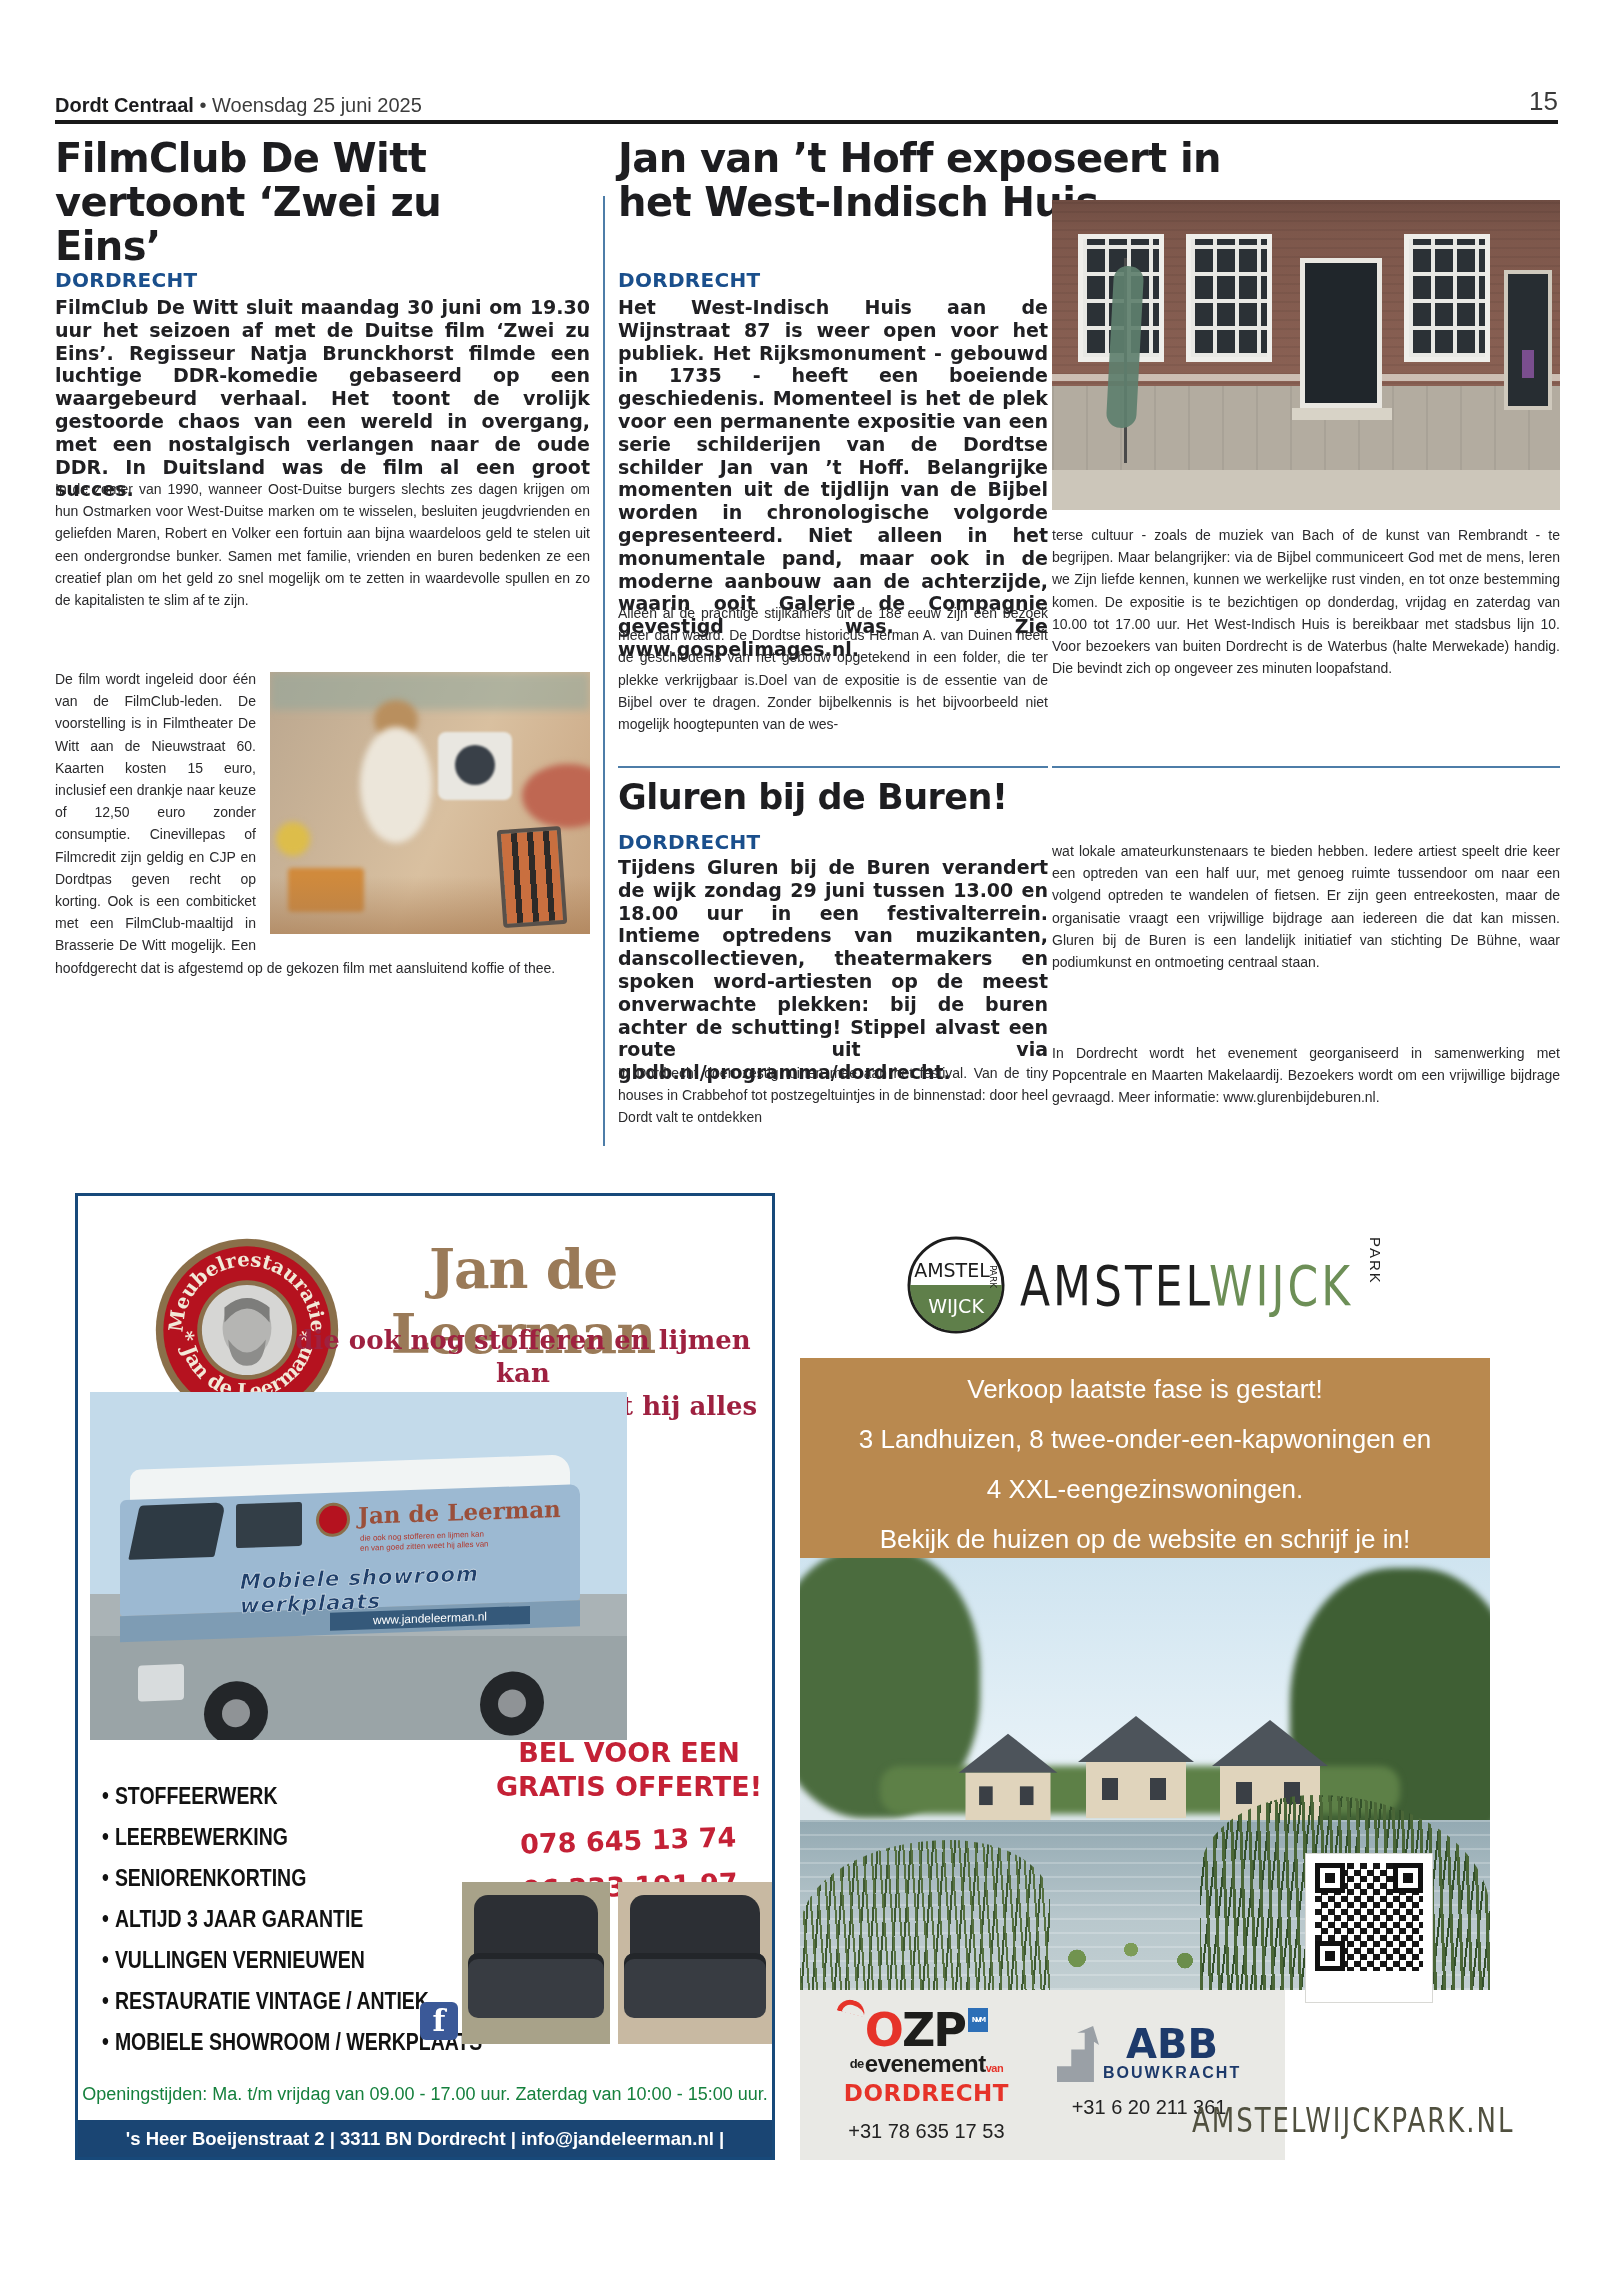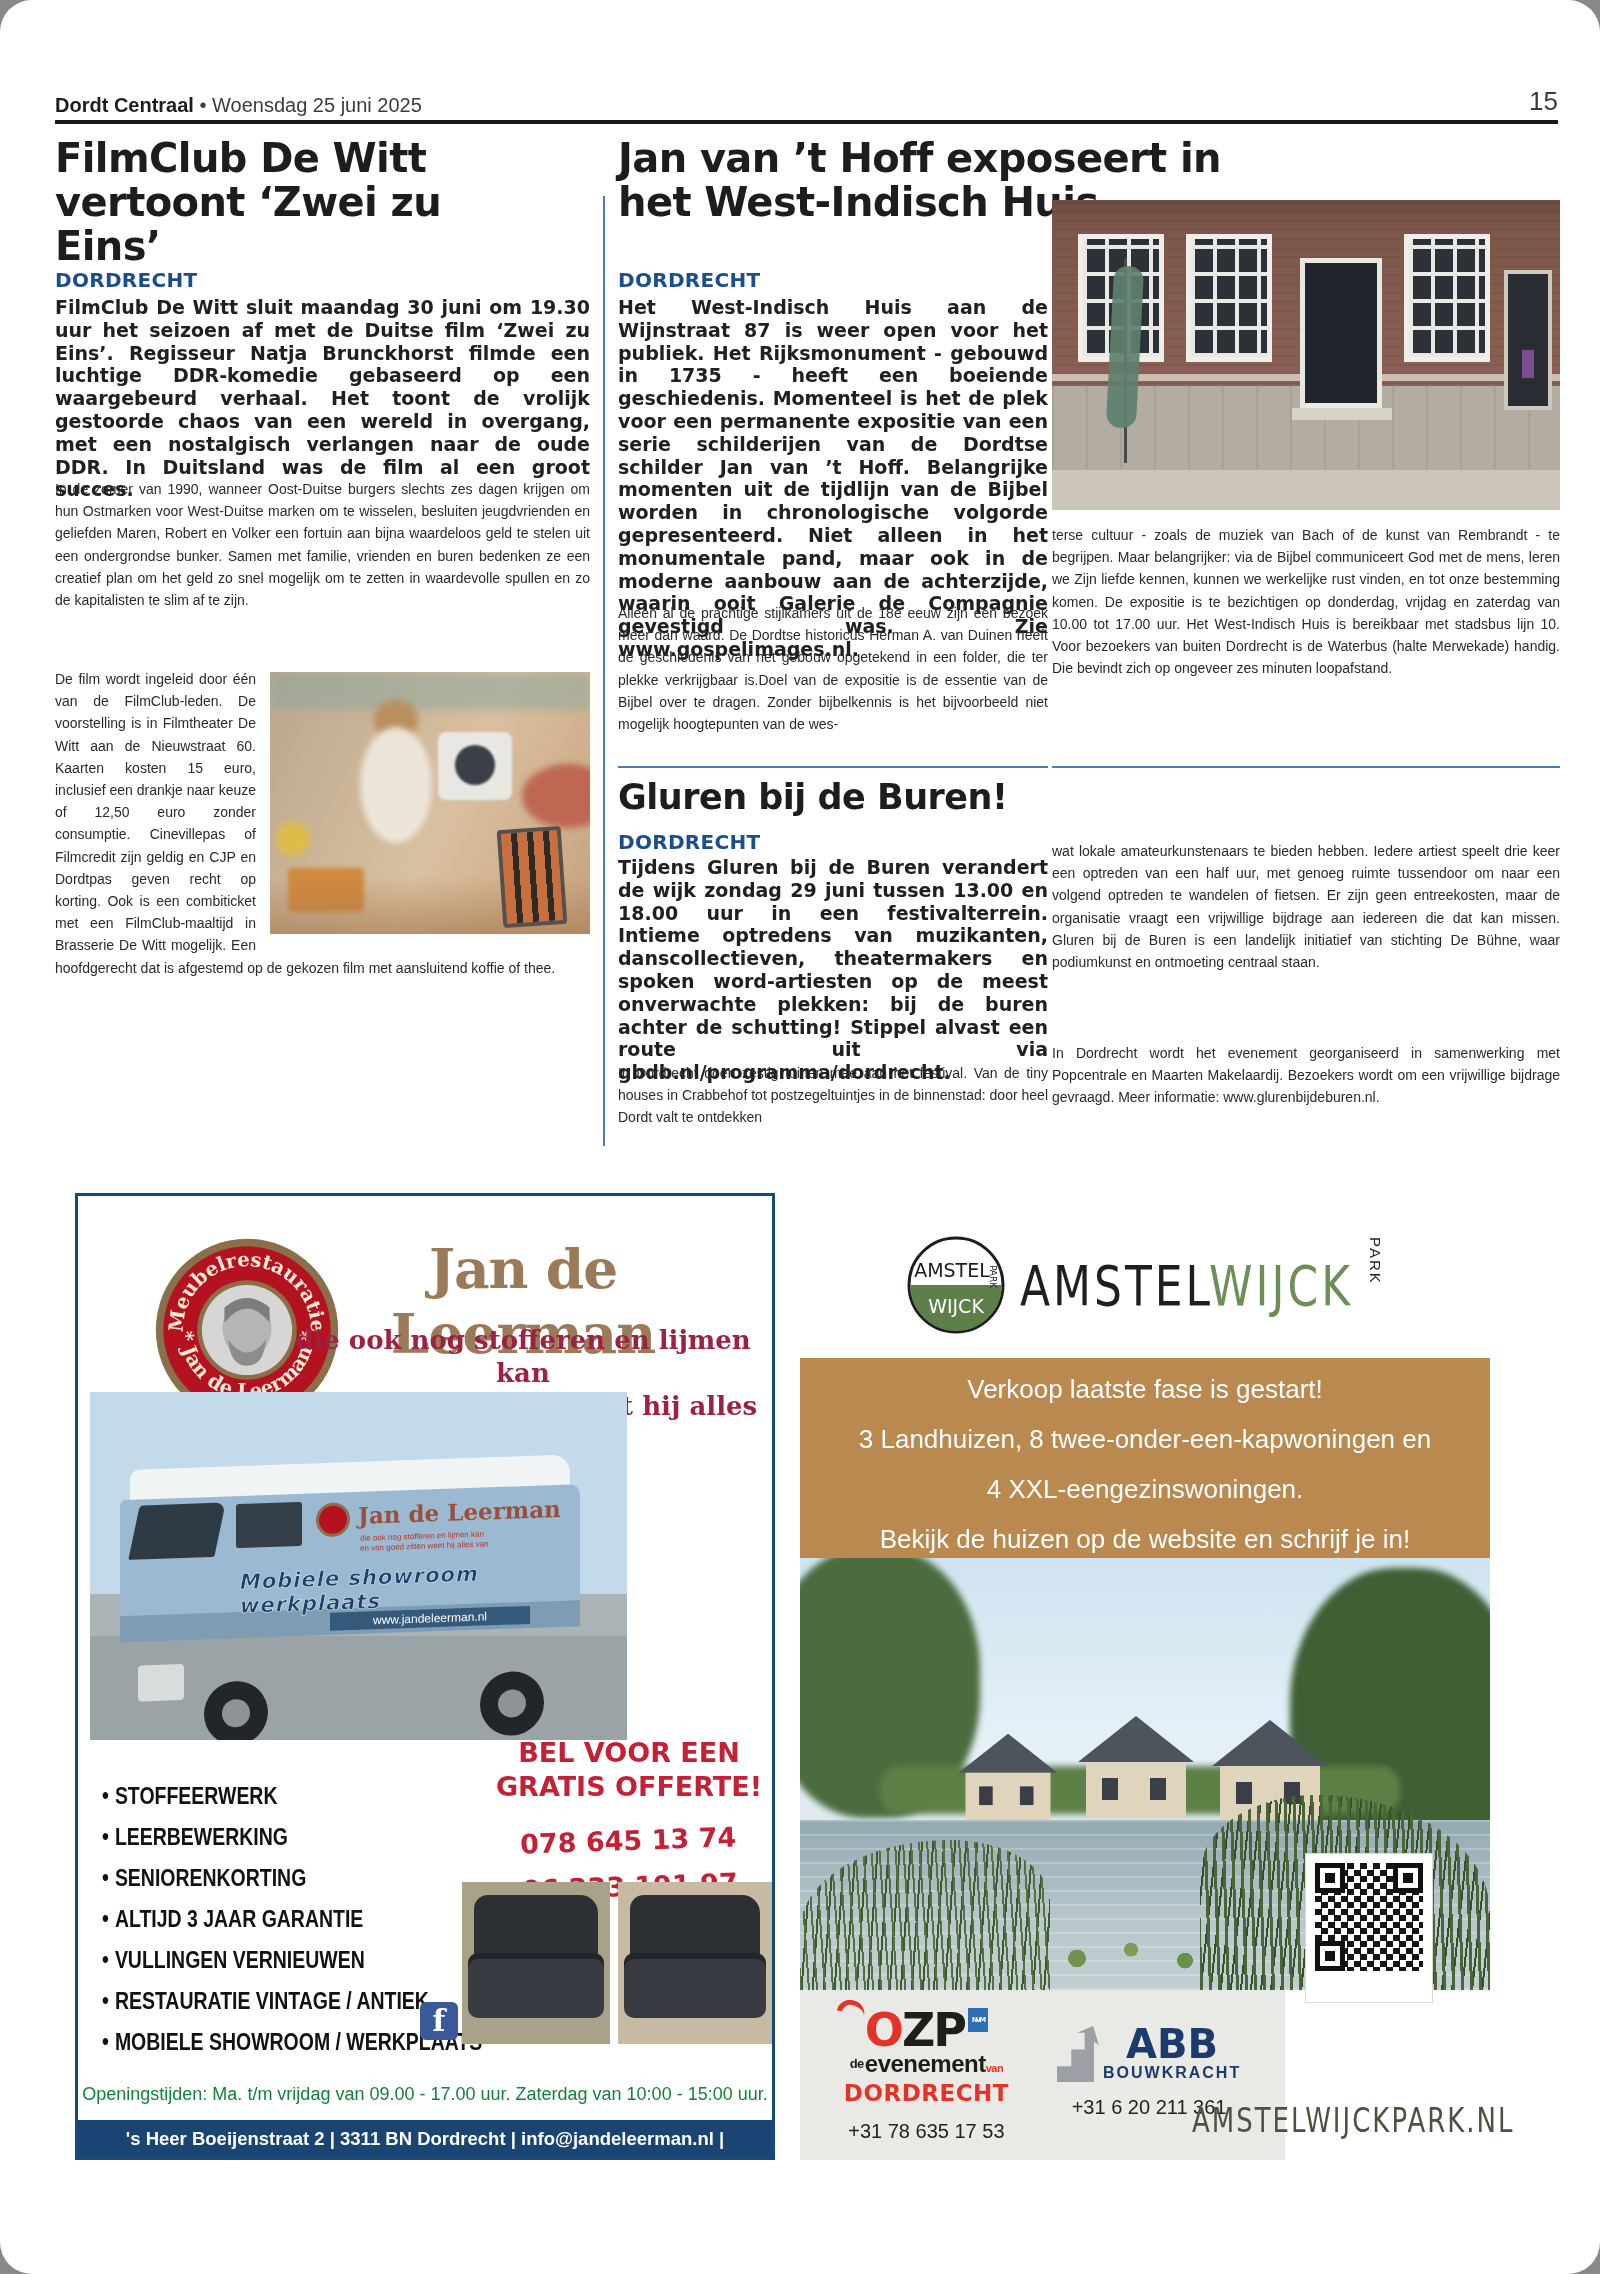--- a/index.html
+++ b/index.html
@@ -1,17 +1,17 @@
 <!DOCTYPE html>
 <html><head>
 <meta charset="utf-8">
 <style>
   * { margin:0; padding:0; box-sizing:border-box; }
   body { background:#888; font-family:"Liberation Sans", sans-serif; }
-  #page { position:relative; width:1600px; height:2274px; background:#ffffff; margin:0 auto; overflow:hidden;border-radius:32px; }
+  #page { position:relative; width:1600px; height:2274px; background:#ffffff; margin:0 auto; overflow:hidden; }
   .abs { position:absolute; }
 
   
   .hdr-meta { left:55px; top:94px; font-size:20px; color:#3c3c3c; }
   .hdr-meta b { color:#1d1d1f; font-weight:700; }
   .hdr-rule { left:55px; top:120px; width:1503px; height:4px; background:#191919; }
   .page-num { left:1400px; top:86px; width:158px; text-align:right; font-size:26px; color:#3a3a3a; }
 
   
   .art-title { font-family:"DejaVu Sans", sans-serif; font-weight:700; font-size:40px; line-height:1.1; color:#1d1d20; letter-spacing:-0.6px; }

